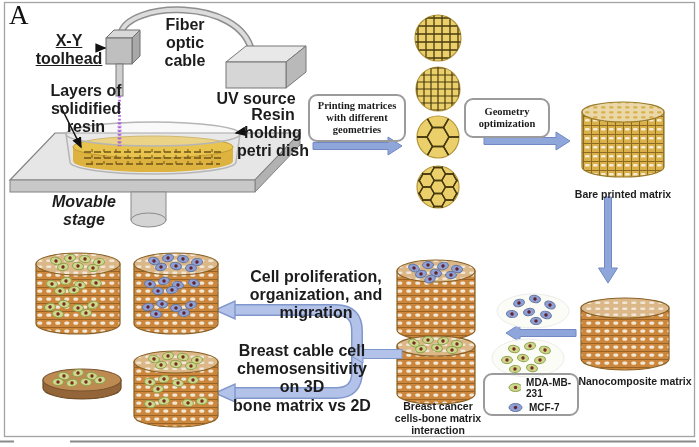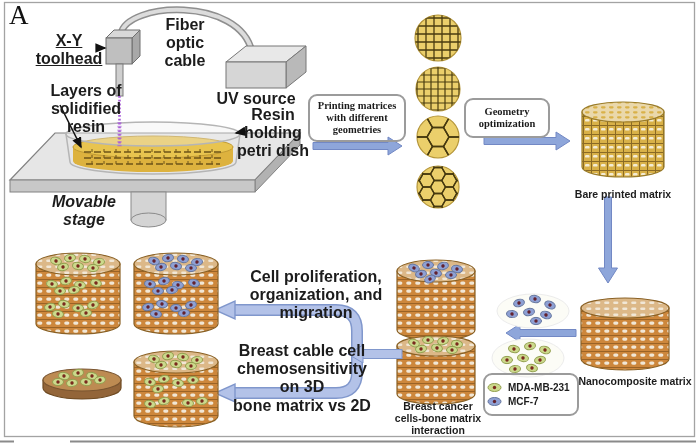--- a/index.html
+++ b/index.html
@@ -10,21 +10,21 @@
        white-space:pre-line;line-height:1.14;}
   .s10{font-size:10.5px;}
   .s11{font-size:16px;}
   .box{position:absolute;border:2px solid #9b9b9b;border-radius:9px;
        display:flex;align-items:center;justify-content:center;background:transparent;}
   .box .lbl{position:static;font-family:Liberation Serif, serif;}
   .panelA{position:absolute;left:9px;top:0px;font-family:"Liberation Serif",serif;
        font-size:27px;color:#111;}
   .legend{position:absolute;left:483px;top:373px;width:96px;height:43px;
        border:2px solid #9b9b9b;border-radius:9px;display:flex;flex-direction:column;
-       justify-content:center;gap:3px;padding-left:1px;box-sizing:border-box;background:transparent;}
+       justify-content:center;gap:3px;padding-left:22px;box-sizing:border-box;background:transparent;}
   .legrow{display:flex;align-items:center;gap:5px;}
   .legrow span{font-weight:bold;font-size:10px;color:#1c1c1c;}
 </style>
 </head>
 <body>
 
 <div class="fig">
 
 <svg class="canvas" width="699" height="447" viewBox="0 0 699 447">
   <defs>

